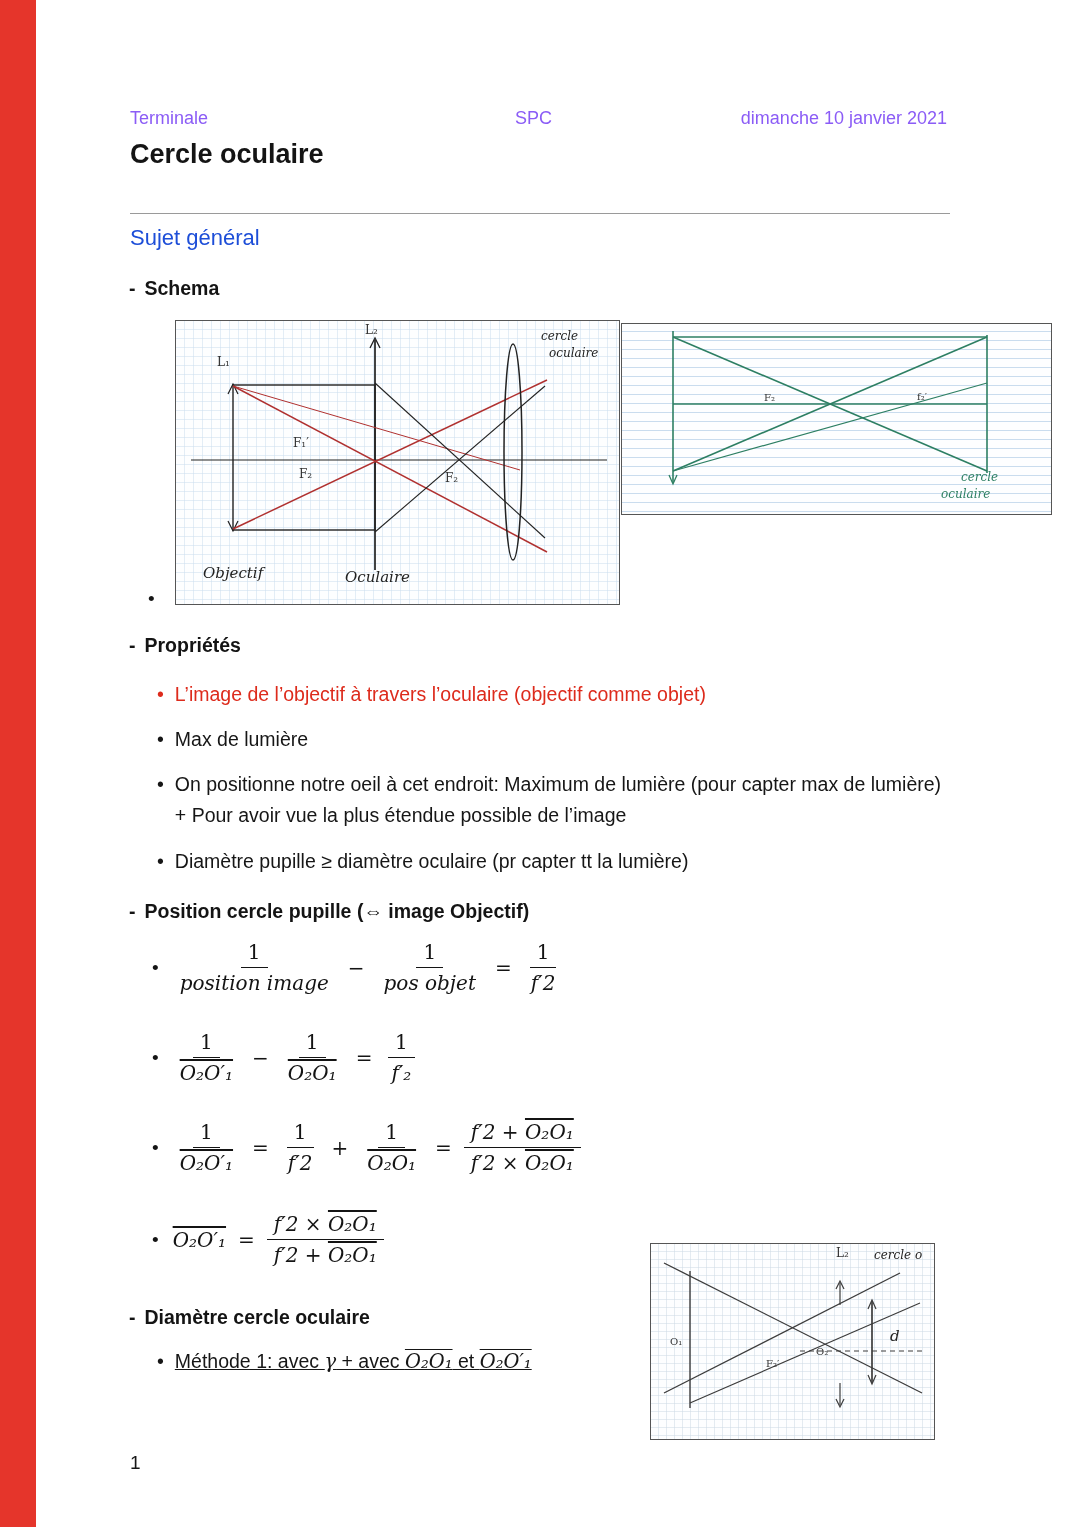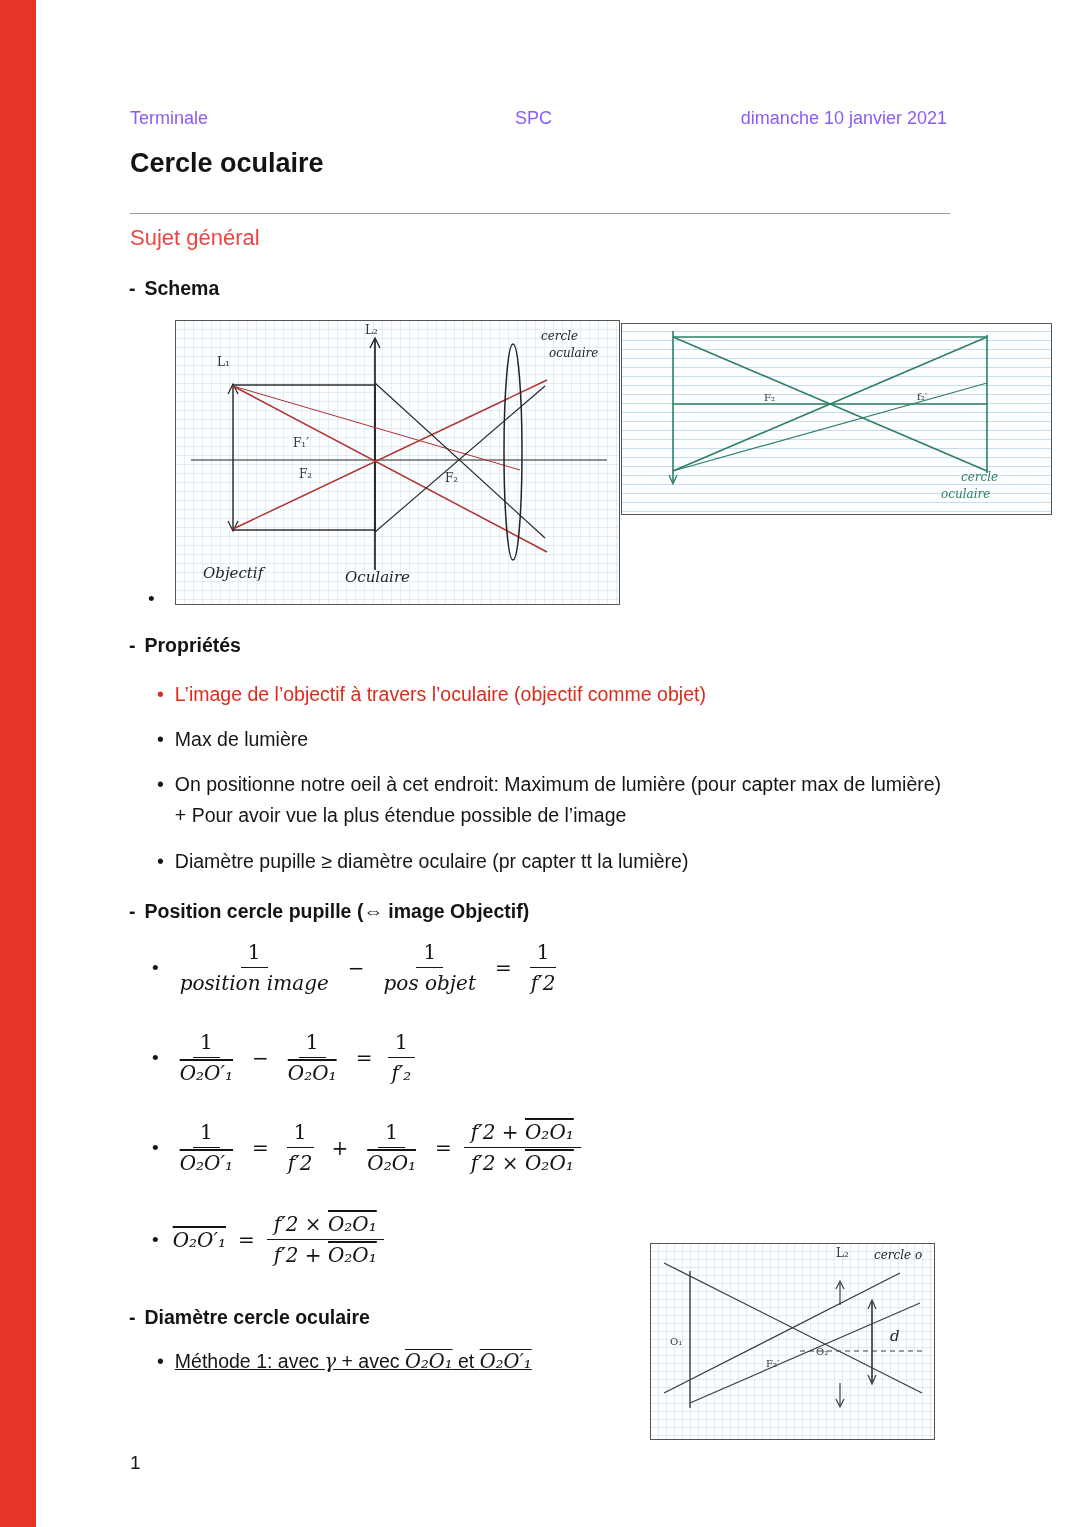--- a/index.html
+++ b/index.html
@@ -5,21 +5,21 @@
   * { margin:0; padding:0; box-sizing:border-box; }
   html,body { background:#ffffff; }
   body { font-family:"Liberation Sans", sans-serif; color:#161616; }
   .page { position:relative; width:1080px; height:1527px; background:#ffffff; overflow:hidden; }
   .abs { position:absolute; }
   .stripe { position:absolute; left:0; top:0; width:36px; height:1527px; background:#e5352b; }
   .hdr { font-size:18px; color:#8b5cf6; }
   .hdr-right { text-align:center; }
   .doc-title { font-size:27px; font-weight:bold; color:#141414; }
   .rule { height:1px; background:#9a9a9a; }
-  .sect-title { font-size:22px; color:#ef4444; }
+  .sect-title { font-size:22px; color:#1d4ed8; }
   .h3 { display:flex; gap:9px; font-size:19.5px; font-weight:bold; color:#141414; }
   .h3 .dash { margin-left:-2px; }
   .item { display:flex; gap:11px; font-size:19.5px; line-height:31px; color:#161616; }
   .item .idot { flex:0 0 auto; }
   .red-text { color:#dd2b1c; }
   .small-bullet { font-size:19px; color:#161616; }
   .pageno { font-size:19px; color:#161616; }
   
   .math { display:flex; align-items:center; gap:12px; font-family:"DejaVu Serif", serif; font-style:italic; font-size:20px; color:#141414; }
   .mbullet { font-family:"Liberation Sans", sans-serif; font-style:normal; font-size:19px; margin-right:2px; }
@@ -43,21 +43,21 @@
 <body>
 
 <div class="page">
 
   <div class="stripe"></div>
 
   <div class="abs hdr" style="left:130px; top:108px;">Terminale</div>
   <div class="abs hdr" style="left:515px; top:108px;">SPC</div>
   <div class="abs hdr hdr-right" style="right:133px; top:108px;">dimanche 10 janvier 2021</div>
 
-  <div class="abs doc-title" style="left:130px; top:148px;">Cercle oculaire</div>
+  <div class="abs doc-title" style="left:130px; top:139px;">Cercle oculaire</div>
 
   <div class="abs rule" style="left:130px; top:213px; width:820px;"></div>
 
   <div class="abs sect-title" style="left:130px; top:225px;">Sujet général</div>
 
   <div class="abs h3" style="left:131px; top:277px;">
     <span class="dash">-</span>
     <span>Schema</span>
   </div>
 

